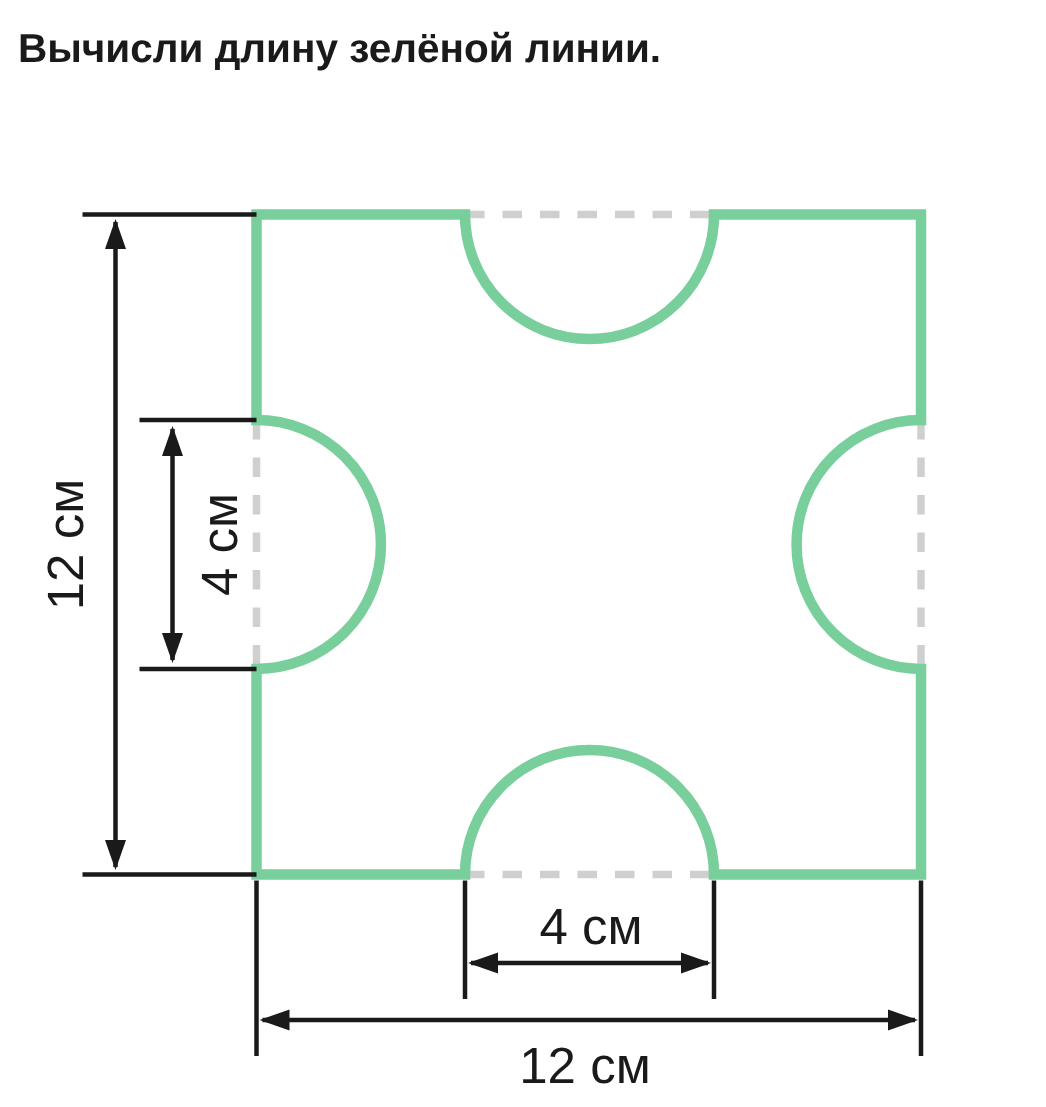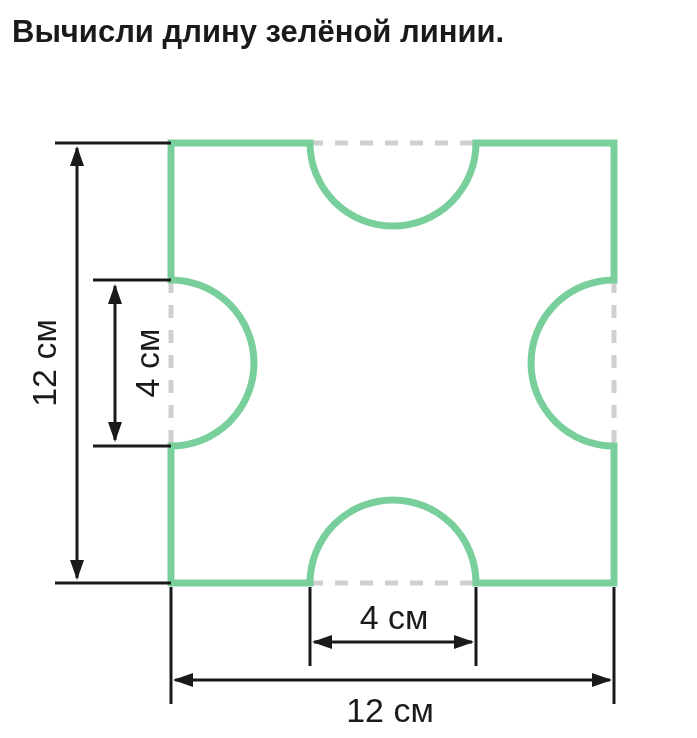--- a/index.html
+++ b/index.html
@@ -13,21 +13,21 @@
     width: 697px;
     height: 738px;
     background: #ffffff;
     overflow: hidden;
   }
   .title {
     position: absolute;
     left: 12px;
     top: 13px;
     margin: 0;
-    font-size: 31px;
+    font-size: 27px;
     line-height: 38px;
     font-weight: 700;
     color: #1a1a1a;
     white-space: nowrap;
   }
   .figure-svg {
     position: absolute;
     left: 0;
     top: 0;
     width: 697px;

